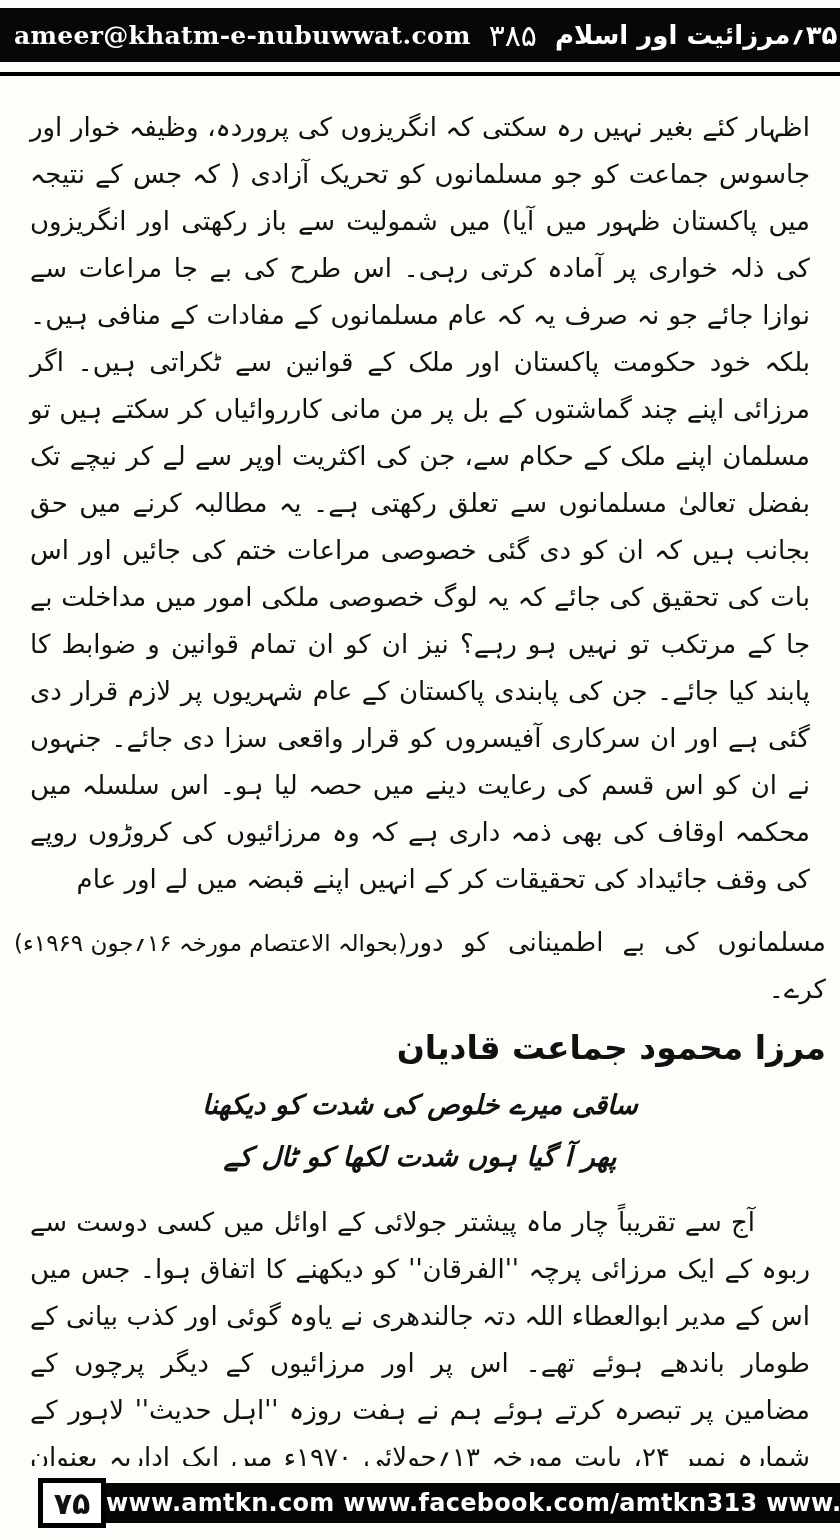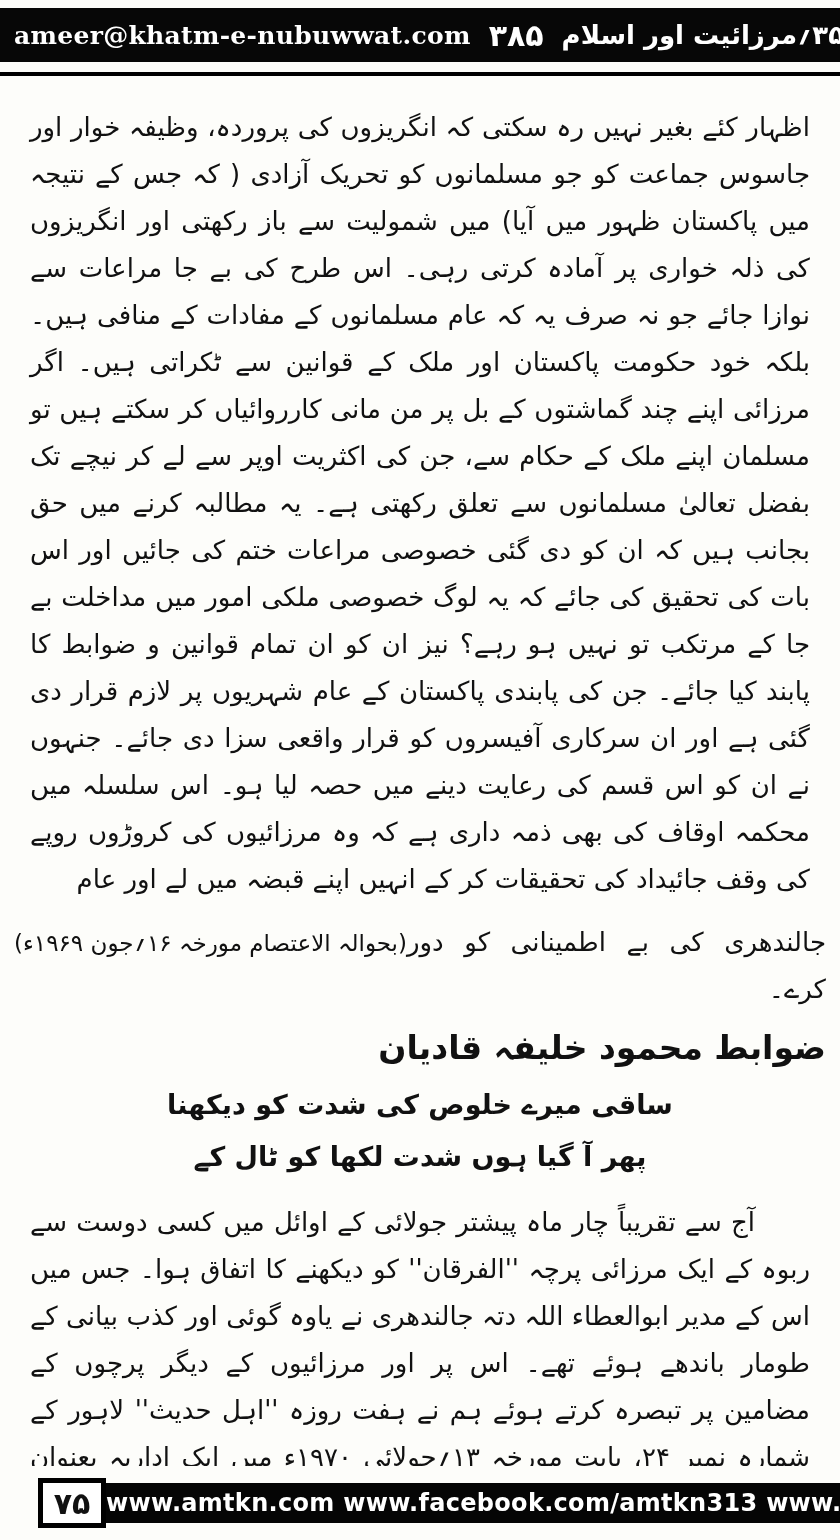--- a/index.html
+++ b/index.html
@@ -17,21 +17,21 @@
     background:#070707;color:#fff;
     display:flex;align-items:center;justify-content:space-between;
     padding:0 14px;box-sizing:border-box;
   }
   .email{
     font-family:"DejaVu Serif", serif;
     font-weight:bold;font-size:25px;letter-spacing:.3px;
     direction:ltr;white-space:nowrap;
   }
   .page-num-top{
-    font-size:30px;font-weight:bold;direction:rtl;white-space:nowrap;
+    font-size:30px;font-weight:normal;direction:rtl;white-space:nowrap;
     margin:0 18px;
   }
   .book-title{
     direction:rtl;text-align:right;font-size:26px;font-weight:bold;
     white-space:nowrap;
   }
   .rule{
     position:absolute;top:72px;left:0;right:0;height:4px;background:#000;
   }
   
@@ -45,21 +45,21 @@
   .para-end{
     display:flex;justify-content:space-between;align-items:baseline;
     direction:rtl;
   }
   .reference{font-weight:normal;font-size:23px;white-space:nowrap;}
   .section-heading{
     font-size:33px;font-weight:bold;text-align:right;
     margin:8px 0 4px 0;line-height:54px;
   }
   .poetry-line{
-    text-align:center;font-size:27px;line-height:52px;font-weight:bold;
+    text-align:center;font-size:27px;line-height:52px;font-weight:bold;font-style:italic;
   }
   .indent{text-indent:55px;}
   
   .footer{
     position:absolute;left:6px;right:0;bottom:12px;height:50px;
     display:flex;align-items:center;padding-left:32px;
   }
   .page-box{
     width:58px;height:40px;background:#fff;border:5px solid #000;
     display:flex;align-items:center;justify-content:center;
@@ -83,25 +83,25 @@
     <div class="book-title">احتساب جلد ۳۵؍مرزائیت اور اسلام</div>
   </div>
 
   <div class="rule"></div>
 
   <div class="content">
 
     <p>اظہار کئے بغیر نہیں رہ سکتی کہ انگریزوں کی پروردہ، وظیفہ خوار اور جاسوس جماعت کو جو مسلمانوں کو تحریک آزادی ( کہ جس کے نتیجہ میں پاکستان ظہور میں آیا) میں شمولیت سے باز رکھتی اور انگریزوں کی ذلہ خواری پر آمادہ کرتی رہی۔ اس طرح کی بے جا مراعات سے نوازا جائے جو نہ صرف یہ کہ عام مسلمانوں کے مفادات کے منافی ہیں۔ بلکہ خود حکومت پاکستان اور ملک کے قوانین سے ٹکراتی ہیں۔ اگر مرزائی اپنے چند گماشتوں کے بل پر من مانی کارروائیاں کر سکتے ہیں تو مسلمان اپنے ملک کے حکام سے، جن کی اکثریت اوپر سے لے کر نیچے تک بفضل تعالیٰ مسلمانوں سے تعلق رکھتی ہے۔ یہ مطالبہ کرنے میں حق بجانب ہیں کہ ان کو دی گئی خصوصی مراعات ختم کی جائیں اور اس بات کی تحقیق کی جائے کہ یہ لوگ خصوصی ملکی امور میں مداخلت بے جا کے مرتکب تو نہیں ہو رہے؟ نیز ان کو ان تمام قوانین و ضوابط کا پابند کیا جائے۔ جن کی پابندی پاکستان کے عام شہریوں پر لازم قرار دی گئی ہے اور ان سرکاری آفیسروں کو قرار واقعی سزا دی جائے۔ جنہوں نے ان کو اس قسم کی رعایت دینے میں حصہ لیا ہو۔ اس سلسلہ میں محکمہ اوقاف کی بھی ذمہ داری ہے کہ وہ مرزائیوں کی کروڑوں روپے کی وقف جائیداد کی تحقیقات کر کے انہیں اپنے قبضہ میں لے اور عام</p>
 
     <div class="para-end">
-      <span>جالندھری کی بے اطمینانی کو دور کرے۔</span>
+      <span>مسلمانوں کی بے اطمینانی کو دور کرے۔</span>
       <span class="reference">(بحوالہ الاعتصام مورخہ ۱۶؍جون ۱۹۶۹ء)</span>
     </div>
 
-    <div class="section-heading">ضوابط محمود خلیفہ قادیان</div>
+    <div class="section-heading">مرزا محمود جماعت قادیان</div>
 
     <div class="poetry-line">ساقی میرے خلوص کی شدت کو دیکھنا</div>
     <div class="poetry-line">پھر آ گیا ہوں شدت لکھا کو ٹال کے</div>
 
     <p class="indent">آج سے تقریباً چار ماہ پیشتر جولائی کے اوائل میں کسی دوست سے ربوہ کے ایک مرزائی پرچہ ''الفرقان'' کو دیکھنے کا اتفاق ہوا۔ جس میں اس کے مدیر ابوالعطاء اللہ دتہ جالندھری نے یاوہ گوئی اور کذب بیانی کے طومار باندھے ہوئے تھے۔ اس پر اور مرزائیوں کے دیگر پرچوں کے مضامین پر تبصرہ کرتے ہوئے ہم نے ہفت روزہ ''اہل حدیث'' لاہور کے شمارہ نمبر ۲۴، بابت مورخہ ۱۳؍جولائی ۱۹۷۰ء میں ایک اداریہ بعنوان امت مرزائیہ اور اہل حدیث رقم کیا جس میں ہم نے لکھا:</p>
 
   </div>
 
   <div class="footer">
     <div class="page-box">۷۵</div>

